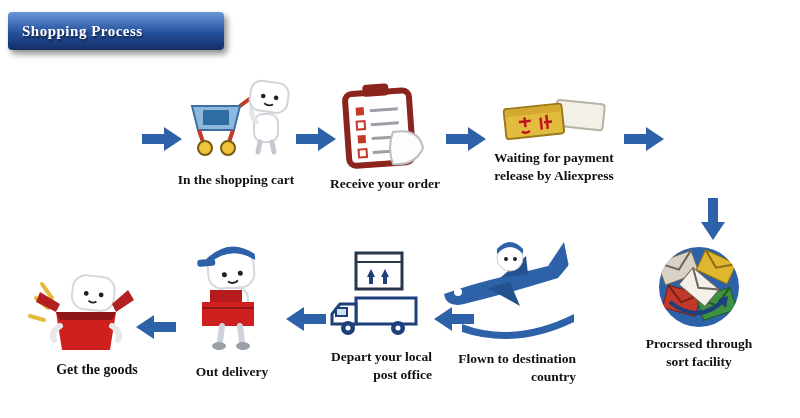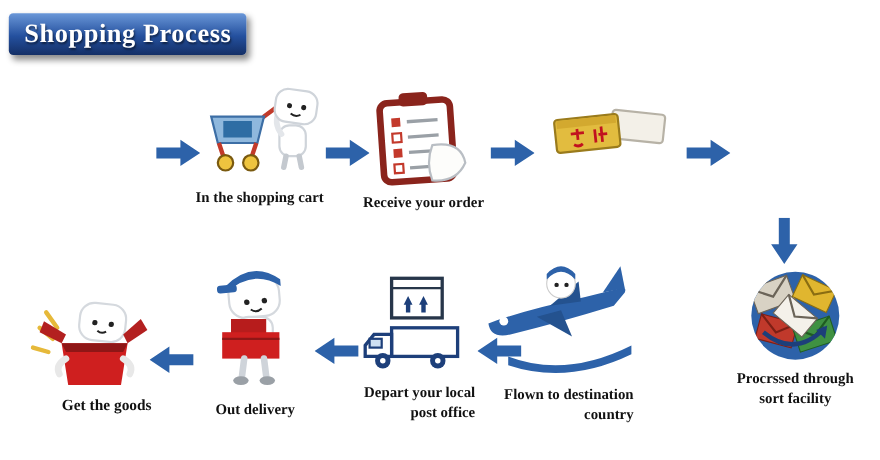--- a/index.html
+++ b/index.html
@@ -1,21 +1,21 @@
 <!DOCTYPE html>
 <html style="--banner-blue: #24509e; --arrow-blue: #2d62a9; --accent-red: #cf1f1f; --deep-blue: #1d3f7a; --gold: #e2bc3f;"><head>
 <meta charset="utf-8">
 <style>
   html,body{margin:0;padding:0;background:#fff;}
   .stage{position:relative;width:800px;height:418px;background:#fff;overflow:hidden;
          font-family:"Liberation Serif",serif;color:#111;}
   .banner{position:absolute;left:8px;top:12px;width:216px;height:38px;border-radius:4px;
     background:linear-gradient(180deg,#6a97d8 0%,var(--banner-blue,#24509e) 55%,#142f66 100%);
     box-shadow:3px 4px 6px rgba(0,0,0,.45);display:flex;align-items:center;}
-  .banner-title{color:#fff;font-size:24px;font-weight:bold;padding-left:14px;letter-spacing:.5px;
+  .banner-title{color:#fff;font-size:15px;font-weight:bold;padding-left:14px;letter-spacing:.5px;
     text-shadow:1px 2px 2px rgba(0,0,0,.55);}
   .step{position:absolute;display:flex;flex-direction:column;align-items:center;}
   .icon{display:block;}
   .label{font-weight:bold;font-size:13.5px;line-height:1.3;text-align:center;margin-top:3px;}
   .nowrap{white-space:nowrap;}
   .label-left{text-align:right;align-self:flex-start;}
   .big{font-size:14px;margin-left:34px;}
   .arrow{position:absolute;color:var(--arrow-blue,#2d62a9);}
   .arrow svg{display:block;width:100%;height:100%;}
   .arrow polygon{fill:currentColor;}
@@ -94,36 +94,37 @@
       <g transform="rotate(6 80 28)">
         <rect x="56" y="8" width="48" height="26" rx="3" fill="#f3f0e8" stroke="#b7b2a6" stroke-width="2"></rect>
       </g>
       <g transform="rotate(-6 38 28)">
         <rect x="6" y="12" width="58" height="30" rx="3" class="gold-fill" stroke="#9a7b1c" stroke-width="2"></rect>
         <rect x="8" y="13" width="54" height="7" fill="#d3a92f"></rect>
         <path d="M20 26 h12 M26 22 v10 M22 36 q4 3 8 0" stroke="#c1121f" stroke-width="2.5" fill="none"></path>
         <path d="M42 24 v12 M48 22 v14 M45 29 h8" stroke="#c1121f" stroke-width="2.5" fill="none"></path>
       </g>
     </svg>
+    <div class="label" style="width:152px">Waiting for payment release by Aliexpress</div>
   </div>
 
   <div class="arrow" style="left:624px;top:126px;width:40px;height:26px">
     <svg viewBox="0 0 40 26">
       <polygon points="0,8 22,8 22,1 40,13 22,25 22,18 0,18"></polygon>
     </svg>
   </div>
 
 
   <div class="arrow" style="left:700px;top:198px;width:26px;height:42px">
     <svg viewBox="0 0 26 42">
       <polygon points="8,0 8,24 1,24 13,42 25,24 18,24 18,0"></polygon>
     </svg>
   </div>
 
-  <div class="step" style="left:658px;top:242px;width:130px">
+  <div class="step" style="left:634px;top:242px;width:130px">
     <svg class="icon" width="90" height="90" viewBox="0 0 90 90">
       <defs>
           <clipPath id="ballClip">
             <circle cx="45" cy="45" r="40"></circle>
           </clipPath>
         </defs>
       <circle cx="45" cy="45" r="40" class="blue-fill"></circle>
       <g clip-path="url(#ballClip)">
         <g transform="rotate(-20 30 30)">
           <rect x="8" y="12" width="36" height="24" fill="#d8d2c4" stroke="#6b6458"></rect>

